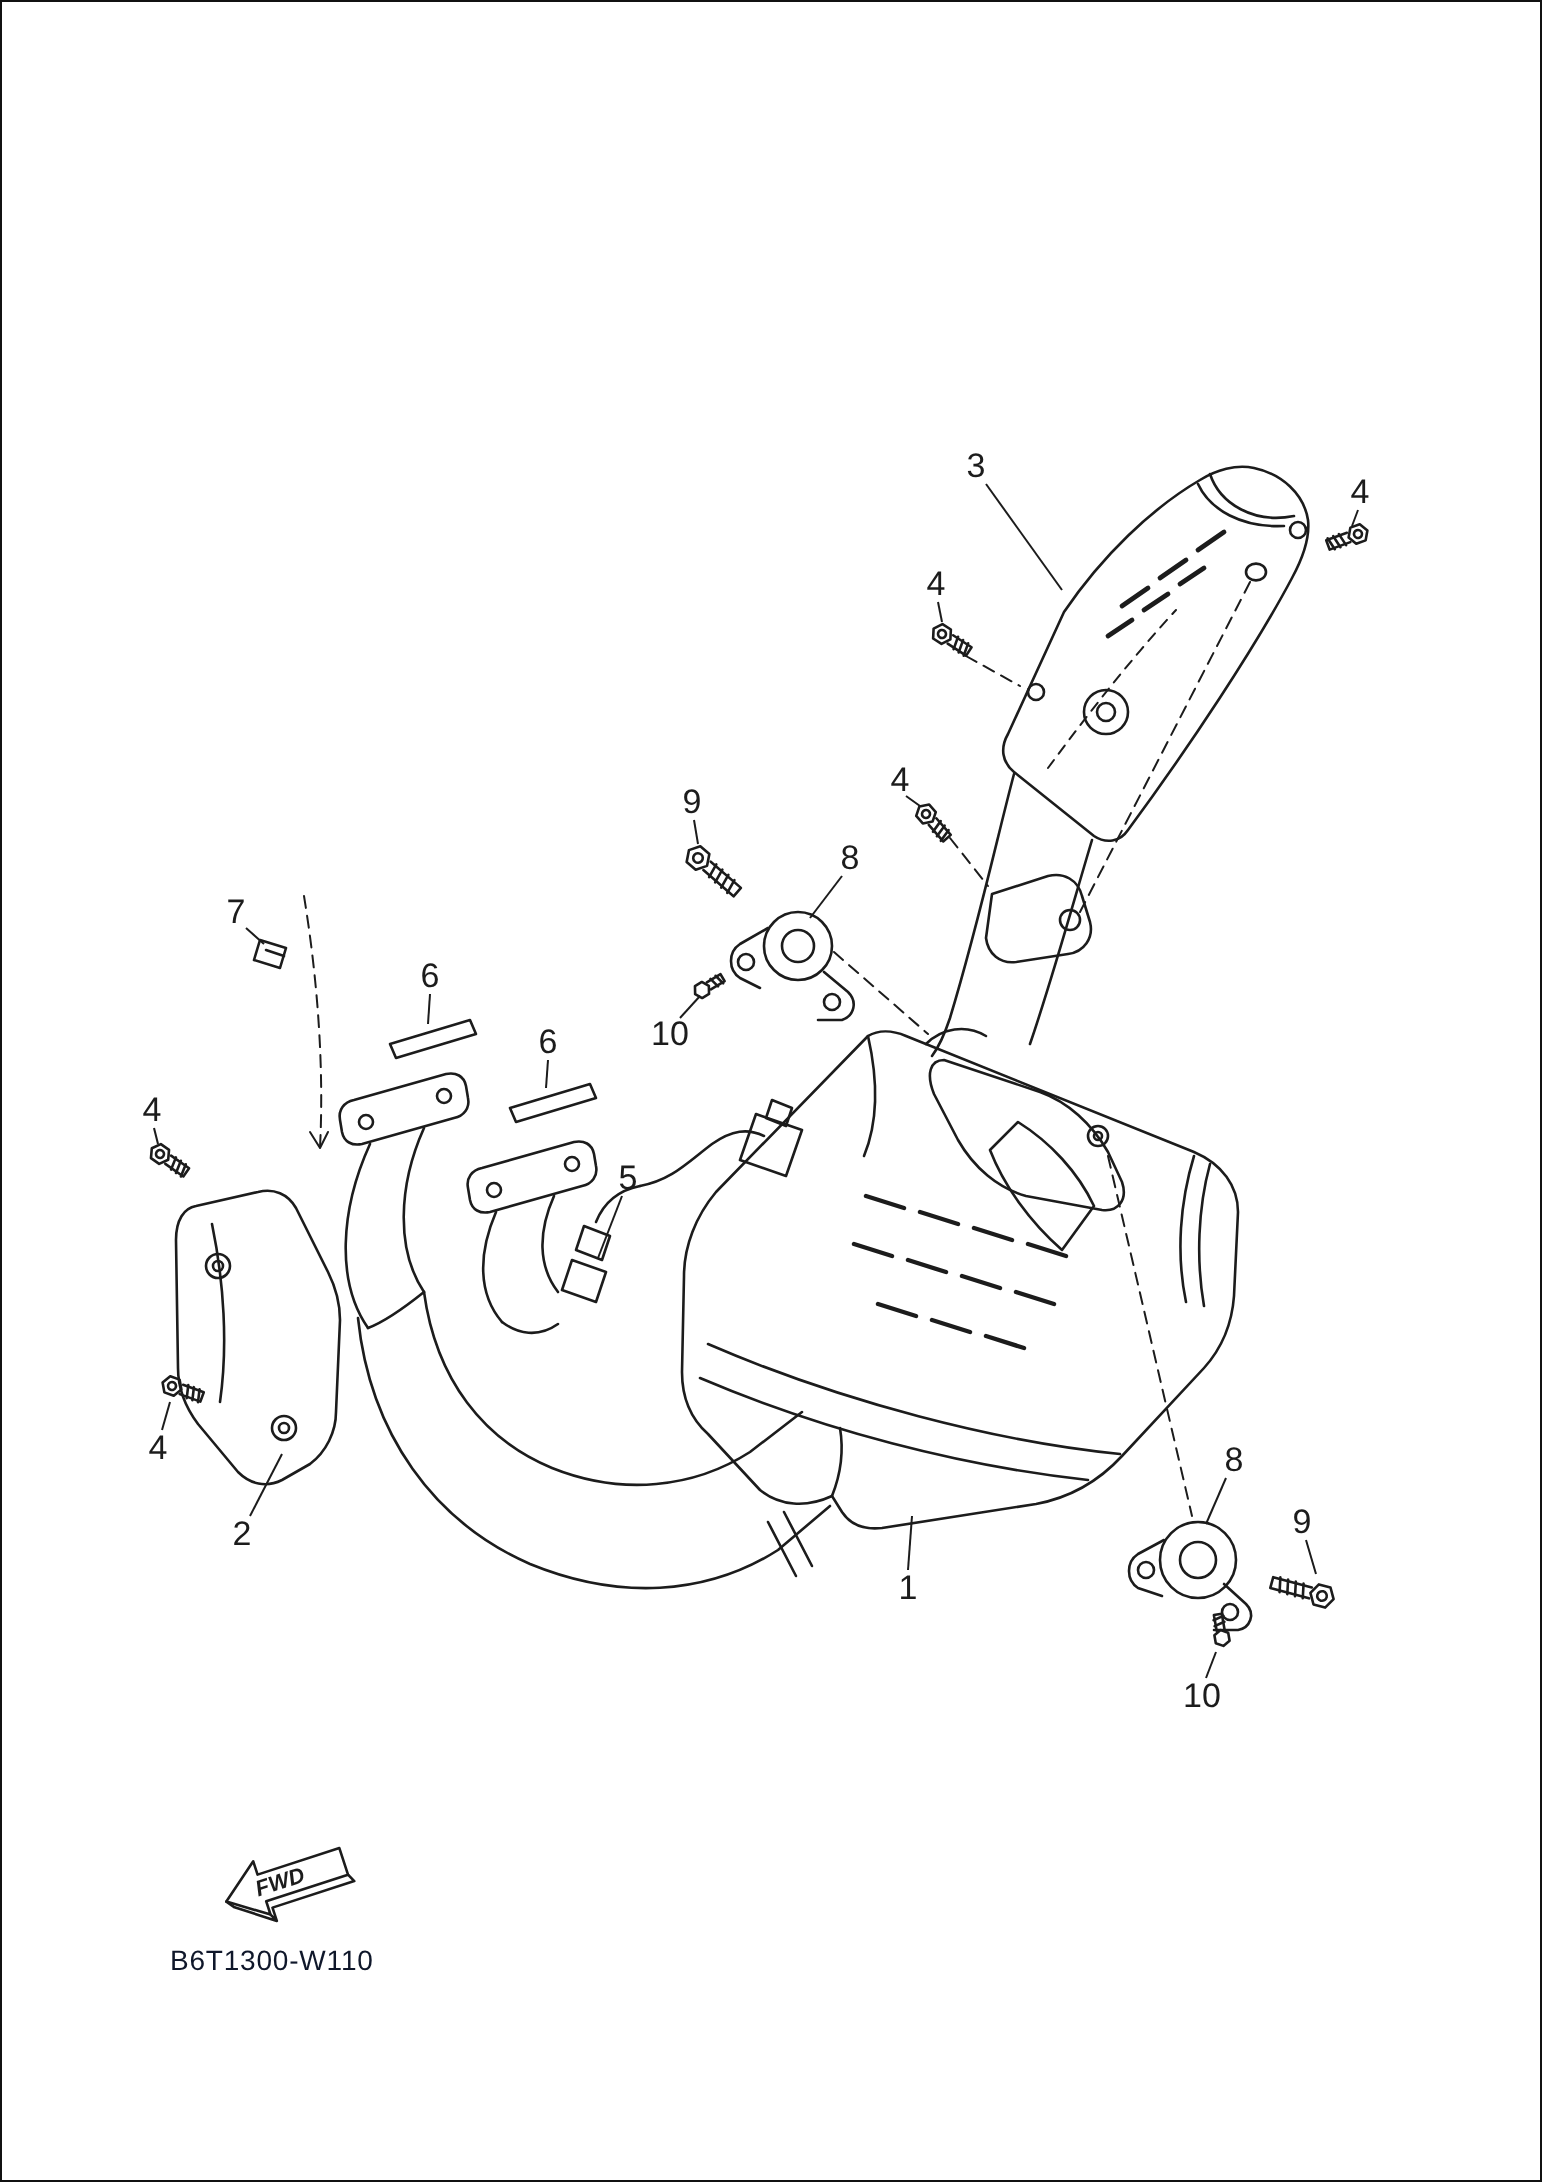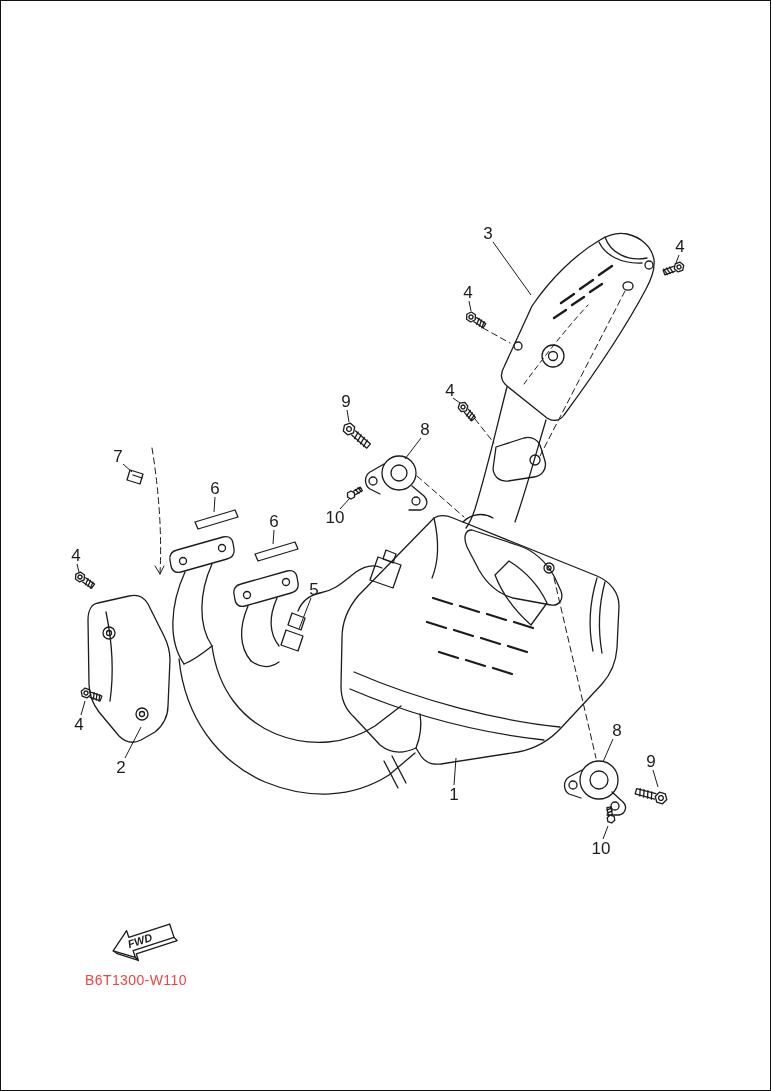--- a/index.html
+++ b/index.html
@@ -22,21 +22,21 @@
     line-height: 1;
     color: #1c1c1c;
     user-select: none;
   }
   .diagram-code {
     position: absolute;
     left: 84px;
     top: 971px;
     font-size: 14px;
     letter-spacing: 0.4px;
-    color: #ef4444;
+    color: #0f172a;
   }
   svg { display: block; }
 </style>
 </head>
 <body>
 
 <div class="page">
 
   <svg class="layer" viewBox="0 0 771 1091" width="771" height="1091">
     <defs>

